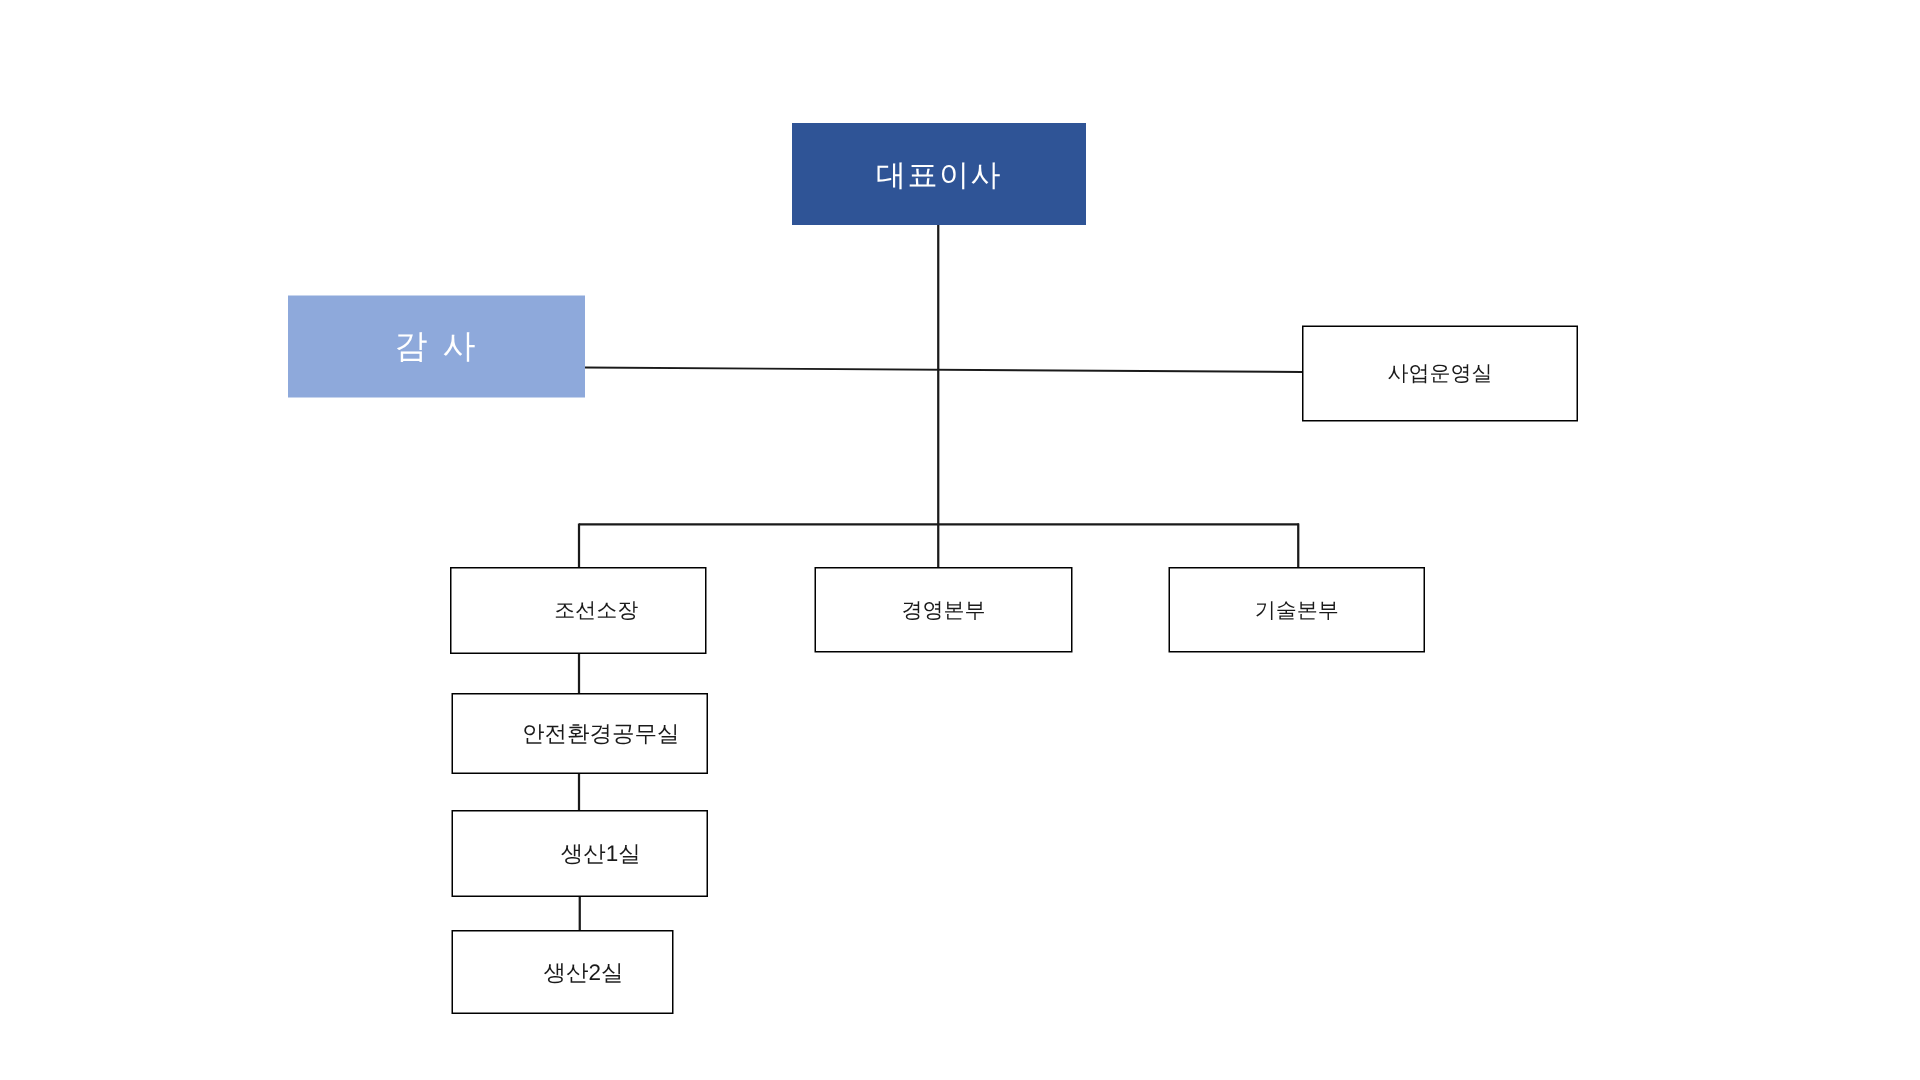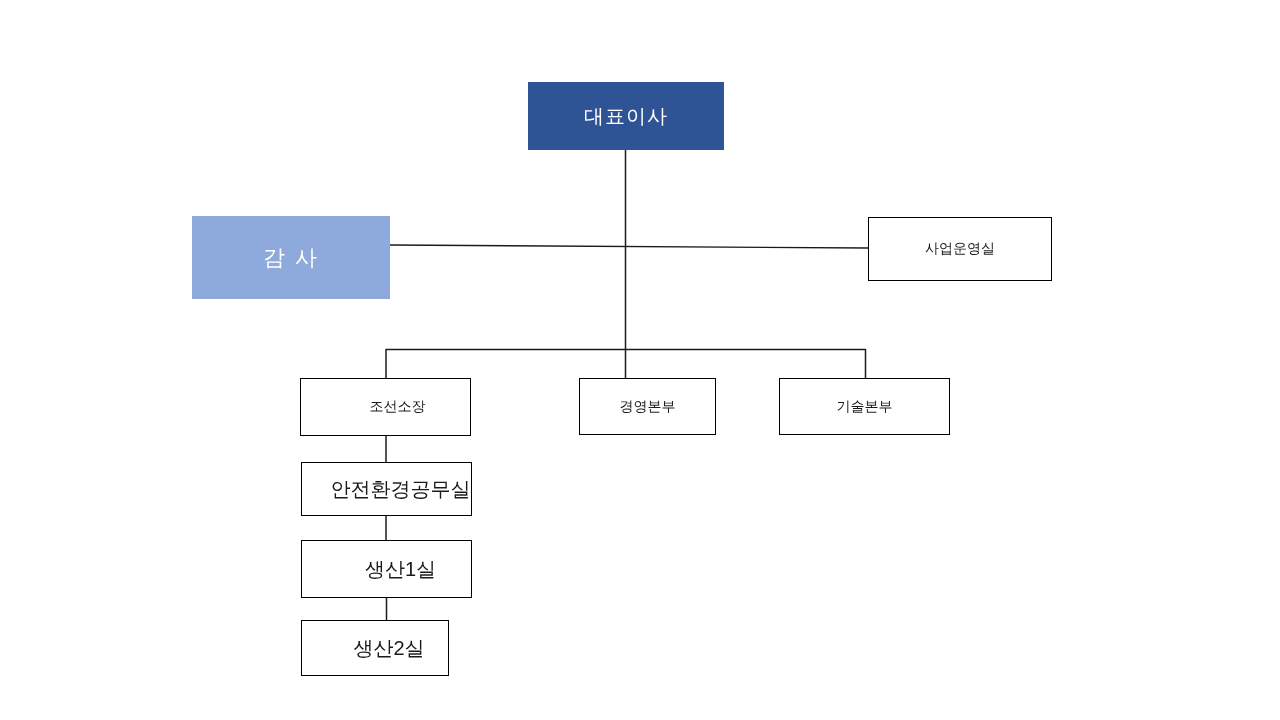--- a/index.html
+++ b/index.html
@@ -49,30 +49,30 @@
     color: #ffffff;
     font-size: 22px;
     letter-spacing: 2px;
   }
   .node.outlined {
     background: #ffffff;
     border: 1.5px solid #000000;
     font-size: 14px;
   }
   .node.outlined.small {
-    font-size: 20px;
+    font-size: 15px;
     padding-left: 28px;
   }
 
   
   #node-ceo        { left: 528px; top:  82px; width: 196px; height: 68px; }
-  #node-auditor    { left: 192px; top: 216px; width: 198px; height: 83px; }
+  #node-auditor    { left: 192px; top: 197px; width: 198px; height: 68px; }
   #node-bizops     { left: 868px; top: 217px; width: 184px; height: 64px; }
   #node-shipyard   { left: 300px; top: 378px; width: 171px; height: 58px; padding-left: 24px; }
-  #node-mgmt       { left: 543px; top: 378px; width: 137px; height: 57px; margin-left: 36px; }
+  #node-mgmt       { left: 543px; top: 378px; width: 172px; height: 57px; }
   #node-tech       { left: 779px; top: 378px; width: 171px; height: 57px; }
   #node-safety     { left: 301px; top: 462px; width: 171px; height: 54px; }
   #node-prod1      { left: 301px; top: 540px; width: 171px; height: 58px; }
   #node-prod2      { left: 301px; top: 620px; width: 148px; height: 56px; }
 </style>
 </head>
 <body>
 
 <div class="stage">
 

